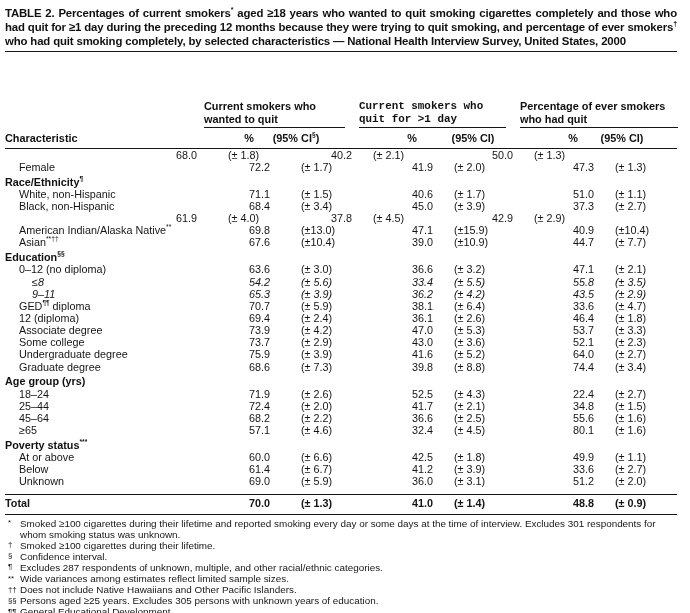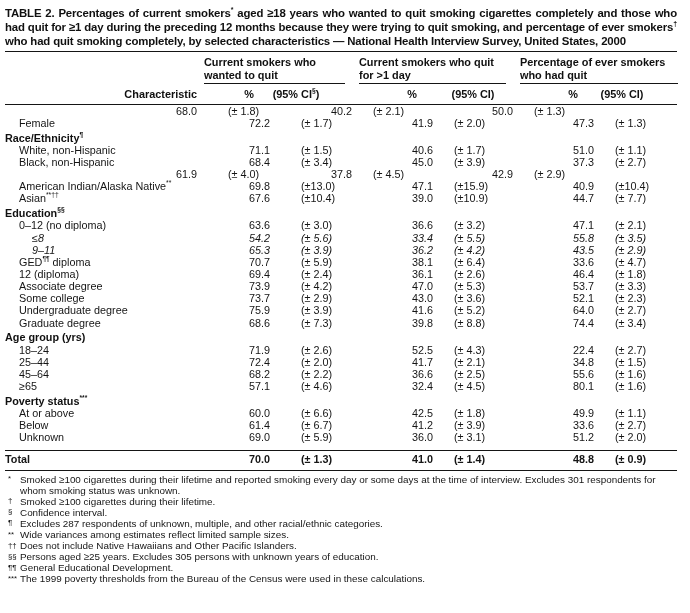--- a/index.html
+++ b/index.html
@@ -29,25 +29,25 @@
   }
 
   
   .thead{font-weight:bold;font-size:10.9px;color:#101010;}
   .group-row{margin-top:4px;}
   .group-cell{
     line-height:12.2px;
     border-bottom:1px solid #151515;padding-bottom:2px;margin:0 7px;
   }
   .span23{grid-column:2 / span 2;}
-  .span45{grid-column:4 / span 2;}
-  .span67{grid-column:6 / span 2;}
+  .span45{grid-column:4 / span 2;font-family:Liberation Mono, monospace;}
+  .span67{grid-column:6 / span 2;margin-top:44px;}
 
   .sub-row{padding:4px 0 4px 0;}
-  .char-head{text-align:right;}
+  .char-head{text-align:left;}
   .pct-head{text-align:right;padding-right:16px;}
   .ci-head{text-align:center;}
   .ci-head.c1{padding-right:30px;}
   .ci-head.c3{padding-right:35px;}
 
   
   .tbody{font-size:10.8px;line-height:12.15px;color:#151515;}
   .tr{align-items:baseline;}
   .tr.section{padding-top:2.6px;}
   .tr.section .char{font-weight:bold;color:#101010;}

